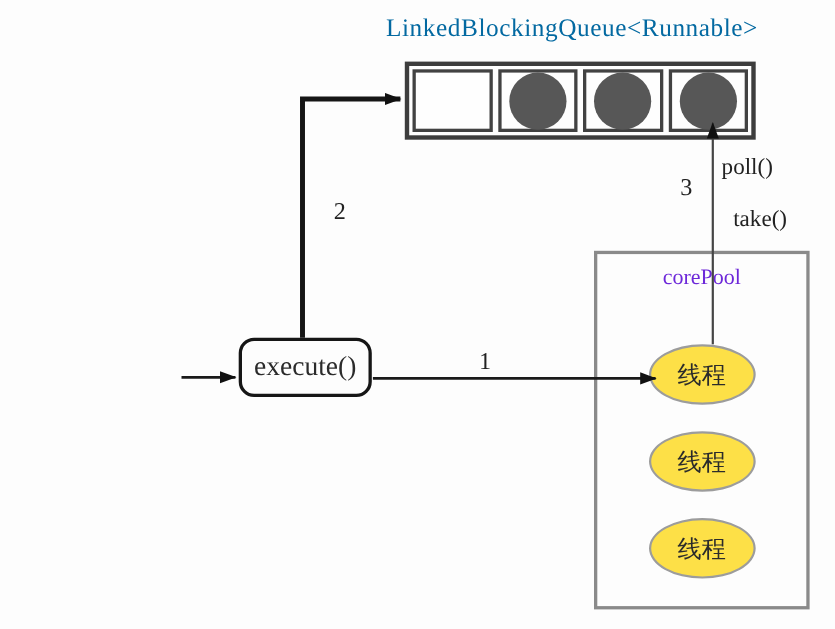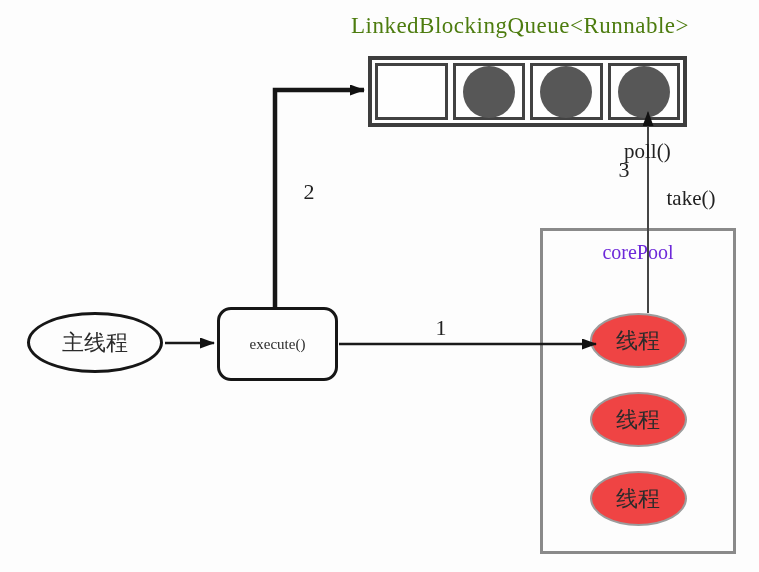--- a/index.html
+++ b/index.html
@@ -14,21 +14,21 @@
     overflow:hidden;
     color:#2b2b2b;
   }
   .abs{position:absolute;box-sizing:border-box;}
 
   
   .title{
     left:335px;top:13px;width:370px;
     text-align:center;
     font-size:23px;
-    color:#4d7c0f;
+    color:#0369a1;
     letter-spacing:0.5px;
   }
 
   
   .queue{
     left:368px;top:56px;width:319px;height:71px;
     border:4px solid var(--queue-border,#3d3d3d);
     background:#fefefe;
     display:flex;
     padding:3px;
@@ -52,26 +52,26 @@
     left:27px;top:312px;width:136px;height:61px;
     border:3px solid var(--node-border,#161616);
     border-radius:50%;
     background:#fdfdfd;
     display:flex;align-items:center;justify-content:center;
     font-size:22px;
   }
 
   
   .execute-box{
-    left:217px;top:307px;width:121px;height:74px;
+    left:217px;top:307px;width:121px;height:54px;
     border:3px solid var(--node-border,#161616);
     border-radius:14px;
     background:#fdfdfd;
     display:flex;align-items:center;justify-content:center;
-    font-size:15px;
+    font-size:25px;
   }
 
   
   .core-pool{
     left:540px;top:228px;width:196px;height:326px;
     border:3px solid var(--pool-border,#8a8a8a);
     background:transparent;
   }
   .core-pool-label{
     position:absolute;left:0;top:10px;width:100%;
@@ -81,36 +81,36 @@
   }
   .thread-list{
     position:absolute;left:0;top:82px;width:100%;
     display:flex;flex-direction:column;align-items:center;
     gap:24px;
   }
   .thread-ellipse{
     width:97px;height:55px;
     border:2px solid var(--thread-ellipse-border,#9c9c9c);
     border-radius:50%;
-    background:#ef4444;
+    background:#fde047;
     display:flex;align-items:center;justify-content:center;
     font-size:22px;
     box-sizing:border-box;
   }
 
   
   .edge-label{
     font-size:22px;
     color:#222;
     text-align:center;
   }
   .lbl-step2{left:296px;top:179px;width:26px;}
   .lbl-step1{left:428px;top:315px;width:26px;}
   .lbl-step3{left:611px;top:157px;width:26px;}
-  .lbl-poll{left:624px;top:139px;width:70px;text-align:left;font-size:21px;}
+  .lbl-poll{left:656px;top:139px;width:70px;text-align:left;font-size:21px;}
   .lbl-take{left:656px;top:186px;width:70px;text-align:center;font-size:21px;}
 
   .wires{position:absolute;left:0;top:0;pointer-events:none;}
 </style>
 </head>
 <body>
 
 <div class="canvas" style="--bg: #fdfdfd; --task-circle: #575757; --queue-border: #3d3d3d; --pool-border: #8a8a8a; --node-border: #161616; --thread-ellipse-border: #9c9c9c; --line: #1a1a1a;">
 
   <div class="abs title">LinkedBlockingQueue&lt;Runnable&gt;</div>
@@ -121,23 +121,20 @@
         <div class="task-dot"></div>
       </div>
       <div class="q-cell">
         <div class="task-dot"></div>
       </div>
       <div class="q-cell">
         <div class="task-dot"></div>
       </div>
     </div>
 
-  <div class="abs main-ellipse">
-    <span>主线程</span>
-  </div>
 
   <div class="abs execute-box">
     <span>execute()</span>
   </div>
 
   <div class="abs core-pool">
     <div class="core-pool-label">corePool</div>
     <div class="thread-list">
         <div class="thread-ellipse">线程</div>
         <div class="thread-ellipse">线程</div>

